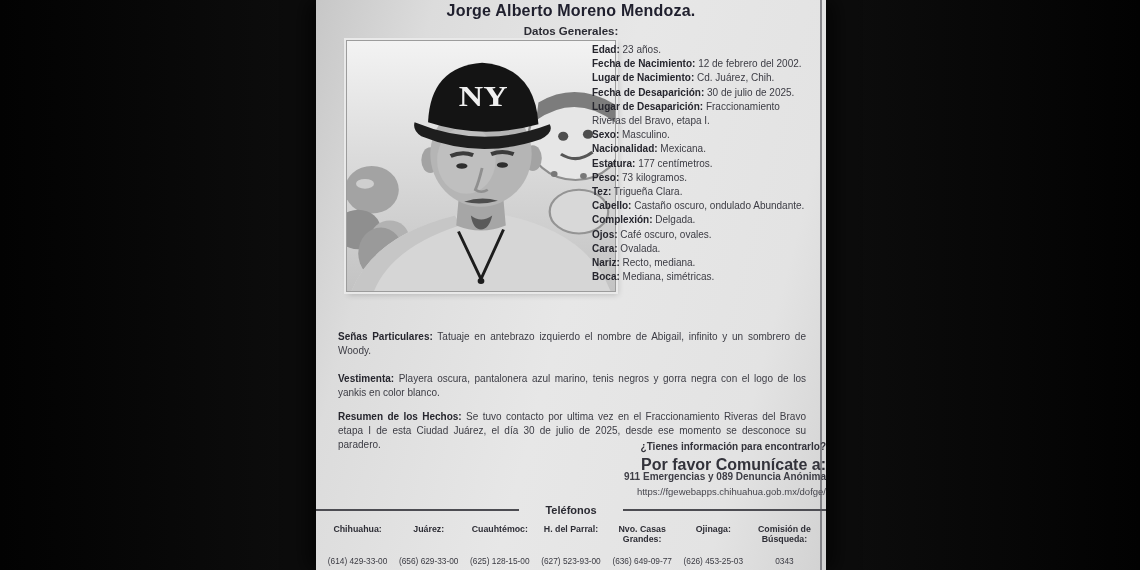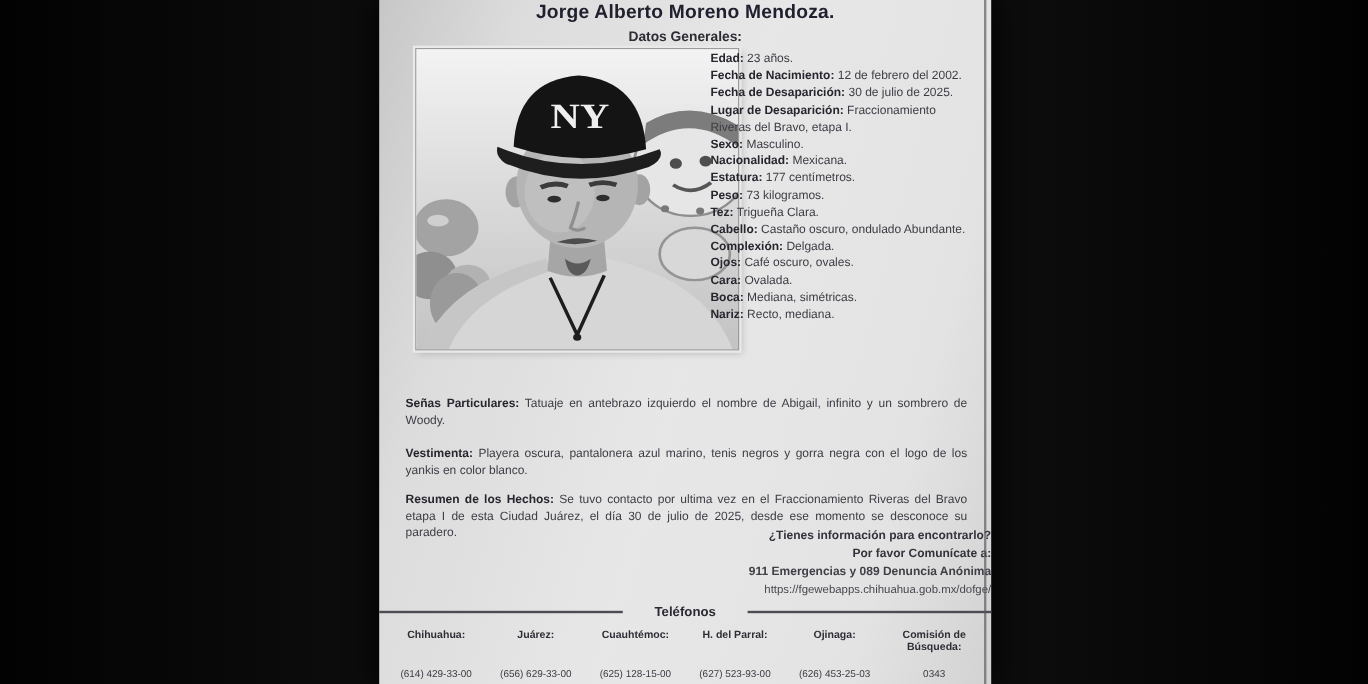--- a/index.html
+++ b/index.html
@@ -30,21 +30,21 @@
 
   .para { position:absolute; left:22px; width:468px; font-size:10px; line-height:14px;
           text-align:justify; color:#3c3c44; }
   .para b { color:#26262e; }
   .para-senas { top:330px; }
   .para-vestimenta { top:372px; }
   .para-resumen { top:410px; }
 
   .cline { position:absolute; left:0; right:0; text-align:right; color:#33333b; }
   .cta-q      { top:441px; font-size:10px; font-weight:bold; }
-  .cta-c      { top:456px; font-size:10px; font-weight:bold; }
+  .cta-c      { top:456px; font-size:16px; font-weight:bold; }
   .cta-emerg  { top:471px; font-size:10px; font-weight:bold; color:#3f3f47; }
   .cta-url    { top:486px; font-size:9.5px; color:#46464e; }
 
   .tel-divider { position:absolute; top:504px; left:0; right:0; display:flex; align-items:center;gap:12px; }
   .tel-divider .rule { flex:1; height:2.4px; background:#4c4c52; }
   .tel-divider .tel-heading { margin:0 14px; font-size:11px; font-weight:bold; color:#2a2a32; }
 
   .phones { position:absolute; top:524px; left:6px; right:6px; display:flex; }
   .phone-col { flex:1 1 0; padding:0 2px; height:42px; display:flex; flex-direction:column;
                justify-content:space-between; align-items:center; text-align:center; }
@@ -110,33 +110,34 @@
         <path d="M110,176 Q119,184 129,176 Q126,190 119,190 Q112,190 110,176 Z" fill="#5a5a5a"></path>
 
         <path d="M99,192 L119,240 L139,190" stroke="#1d1d1d" stroke-width="2.6" fill="none"></path>
         <circle cx="119" cy="242" r="3" fill="#1d1d1d"></circle>
       </svg>
     </div>
 
     <div class="datos">
         <div class="dato"><b>Edad:</b> 23 años.</div>
         <div class="dato"><b>Fecha de Nacimiento:</b> 12 de febrero del 2002.</div>
+        <div class="dato"><b>Lugar de Nacimiento:</b> Cd. Juárez, Chih.</div>
         <div class="dato"><b>Fecha de Desaparición:</b> 30 de julio de 2025.</div>
         <div class="dato"><b>Lugar de Desaparición:</b> Fraccionamiento Riveras del Bravo, etapa I.</div>
         <div class="dato"><b>Sexo:</b> Masculino.</div>
         <div class="dato"><b>Nacionalidad:</b> Mexicana.</div>
         <div class="dato"><b>Estatura:</b> 177 centímetros.</div>
         <div class="dato"><b>Peso:</b> 73 kilogramos.</div>
         <div class="dato"><b>Tez:</b> Trigueña Clara.</div>
         <div class="dato"><b>Cabello:</b> Castaño oscuro, ondulado Abundante.</div>
         <div class="dato"><b>Complexión:</b> Delgada.</div>
         <div class="dato"><b>Ojos:</b> Café oscuro, ovales.</div>
         <div class="dato"><b>Cara:</b> Ovalada.</div>
+        <div class="dato"><b>Nariz:</b> Recto, mediana.</div>
         <div class="dato"><b>Boca:</b> Mediana, simétricas.</div>
-        <div class="dato"><b>Nariz:</b> Recto, mediana.</div>
       </div>
 
     <div class="para para-senas">
       <b>Señas Particulares:</b>
       <span>Tatuaje en antebrazo izquierdo el nombre de Abigail, infinito y un sombrero de Woody.</span>
     </div>
 
     <div class="para para-vestimenta">
       <b>Vestimenta:</b>
       <span>Playera oscura, pantalonera azul marino, tenis negros y gorra negra con el logo de los yankis en color blanco.</span>
@@ -169,20 +170,24 @@
         </div>
         <div class="phone-col">
           <div class="phone-city">Cuauhtémoc:</div>
           <div class="phone-number">(625) 128-15-00</div>
         </div>
         <div class="phone-col">
           <div class="phone-city">H. del Parral:</div>
           <div class="phone-number">(627) 523-93-00</div>
         </div>
         <div class="phone-col">
+          <div class="phone-city">Nvo. Casas Grandes:</div>
+          <div class="phone-number">(636) 649-09-77</div>
+        </div>
+        <div class="phone-col">
           <div class="phone-city">Ojinaga:</div>
           <div class="phone-number">(626) 453-25-03</div>
         </div>
         <div class="phone-col">
           <div class="phone-city">Comisión de Búsqueda:</div>
           <div class="phone-number">0343</div>
         </div>
       </div>
 
   </div>

